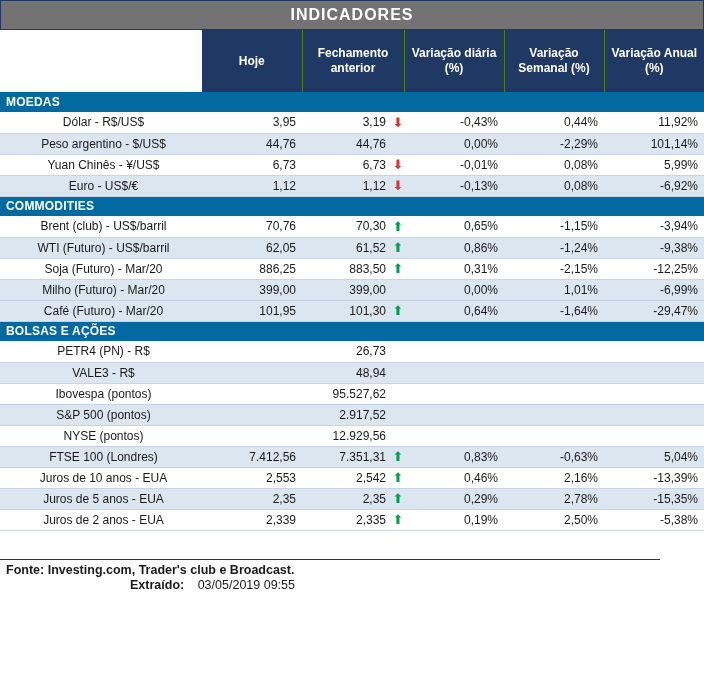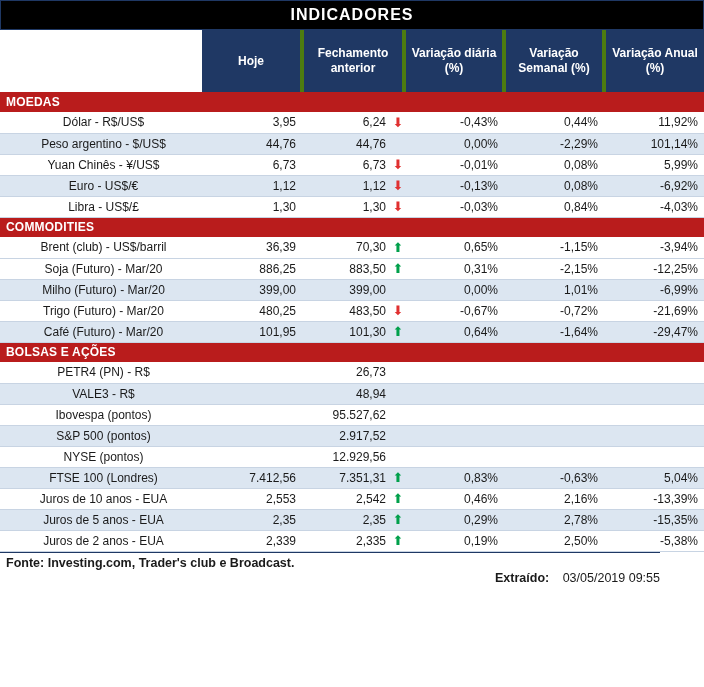--- a/index.html
+++ b/index.html
@@ -11,21 +11,21 @@
     font-family: "Liberation Sans", sans-serif;
     font-size: 12px;
     color: #1a1a1a;
     overflow: hidden;
   }
   .sheet { width: 704px; height: 687px; position: relative; }
 
   
   .title-bar {
     height: 30px;
-    background: #000000;
+    background: #737373;
     color: #ffffff;
     font-size: 16px;
     font-weight: bold;
     letter-spacing: 1px;
     display: flex;
     align-items: center;
     justify-content: center;
     border: 1px solid #1f3864;
   }
 
@@ -52,27 +52,27 @@
   
   .hdr-blank { background: #ffffff; }
   .hdr {
     background: #1f3864;
     color: #ffffff;
     font-weight: bold;
     text-align: center;
     height: 62px;
     line-height: 15px;
     padding: 2px 4px !important;
-    border-left: 4px solid #4d7c0f;
+    border-left: 1px solid #4d7c0f;
   }
   .hdr.first { border-left: none; }
 
   
   .section td {
-    background: #b91c1c;
+    background: #0369a1;
     color: #ffffff;
     font-weight: bold;
     height: 20px;
     padding-left: 6px !important;
     font-size: 12.5px;
     letter-spacing: .2px;
   }
 
   
   tr.data td { height: 21px; }
@@ -100,30 +100,31 @@
   tr.data td { border-bottom: 1px solid #c8d4e3; }
   tr.section td { border-bottom: none; }
 
   .up { color: #00a04b; }
   .down { color: #e03030; }
 
   
   .footer {
     width: 660px;
     border-top: 1px solid #1f3864;
+    margin-top: 28px;
   }
   .footer .src {
     font-weight: bold;
     font-size: 12.5px;
     padding: 3px 0 1px 6px;
   }
   .footer .extr {
     font-size: 12.5px;
     padding: 0 0 3px 16px;
-    text-align: right;
+    text-align: left;
     padding-left: 130px;
   }
   .footer .extr b { font-weight: bold; }
   .footer .extr .val { display: inline-block; padding-left: 10px; }
 </style>
 </head>
 <body>
 
 <div class="sheet">
 
@@ -149,21 +150,21 @@
         <th class="hdr">Variação Anual (%)</th>
       </tr>
     </thead>
     <tbody id="tbody">
         <tr class="section">
           <td colspan="7">MOEDAS</td>
         </tr>
         <tr class="data plain">
           <td class="name">Dólar - R$/US$</td>
           <td class="num">3,95</td>
-          <td class="num">6,24</td>
+          <td class="num">3,19</td>
           <td class="arrow"><span class="down">⬇</span></td>
           <td class="num">-0,43%</td>
           <td class="num">0,44%</td>
           <td class="num">11,92%</td>
         </tr>
         <tr class="data alt">
           <td class="name">Peso argentino - $/US$</td>
           <td class="num">44,76</td>
           <td class="num">44,76</td>
           <td class="arrow"></td>
@@ -182,67 +183,58 @@
         </tr>
         <tr class="data alt">
           <td class="name">Euro - US$/€</td>
           <td class="num">1,12</td>
           <td class="num">1,12</td>
           <td class="arrow"><span class="down">⬇</span></td>
           <td class="num">-0,13%</td>
           <td class="num">0,08%</td>
           <td class="num">-6,92%</td>
         </tr>
-        <tr class="data plain">
-          <td class="name">Libra - US$/£</td>
-          <td class="num">1,30</td>
-          <td class="num">1,30</td>
-          <td class="arrow"><span class="down">⬇</span></td>
-          <td class="num">-0,03%</td>
-          <td class="num">0,84%</td>
-          <td class="num">-4,03%</td>
-        </tr>
         <tr class="section">
           <td colspan="7">COMMODITIES</td>
         </tr>
         <tr class="data plain">
           <td class="name">Brent (club) - US$/barril</td>
-          <td class="num">36,39</td>
+          <td class="num">70,76</td>
           <td class="num">70,30</td>
           <td class="arrow"><span class="up">⬆</span></td>
           <td class="num">0,65%</td>
           <td class="num">-1,15%</td>
           <td class="num">-3,94%</td>
         </tr>
+        <tr class="data alt">
+          <td class="name">WTI (Futuro) - US$/barril</td>
+          <td class="num">62,05</td>
+          <td class="num">61,52</td>
+          <td class="arrow"><span class="up">⬆</span></td>
+          <td class="num">0,86%</td>
+          <td class="num">-1,24%</td>
+          <td class="num">-9,38%</td>
+        </tr>
         <tr class="data plain">
           <td class="name">Soja (Futuro) - Mar/20</td>
           <td class="num">886,25</td>
           <td class="num">883,50</td>
           <td class="arrow"><span class="up">⬆</span></td>
           <td class="num">0,31%</td>
           <td class="num">-2,15%</td>
           <td class="num">-12,25%</td>
         </tr>
         <tr class="data alt">
           <td class="name">Milho (Futuro) - Mar/20</td>
           <td class="num">399,00</td>
           <td class="num">399,00</td>
           <td class="arrow"></td>
           <td class="num">0,00%</td>
           <td class="num">1,01%</td>
           <td class="num">-6,99%</td>
-        </tr>
-        <tr class="data plain">
-          <td class="name">Trigo (Futuro) - Mar/20</td>
-          <td class="num">480,25</td>
-          <td class="num">483,50</td>
-          <td class="arrow"><span class="down">⬇</span></td>
-          <td class="num">-0,67%</td>
-          <td class="num">-0,72%</td>
-          <td class="num">-21,69%</td>
         </tr>
         <tr class="data alt">
           <td class="name">Café (Futuro) - Mar/20</td>
           <td class="num">101,95</td>
           <td class="num">101,30</td>
           <td class="arrow"><span class="up">⬆</span></td>
           <td class="num">0,64%</td>
           <td class="num">-1,64%</td>
           <td class="num">-29,47%</td>
         </tr>

